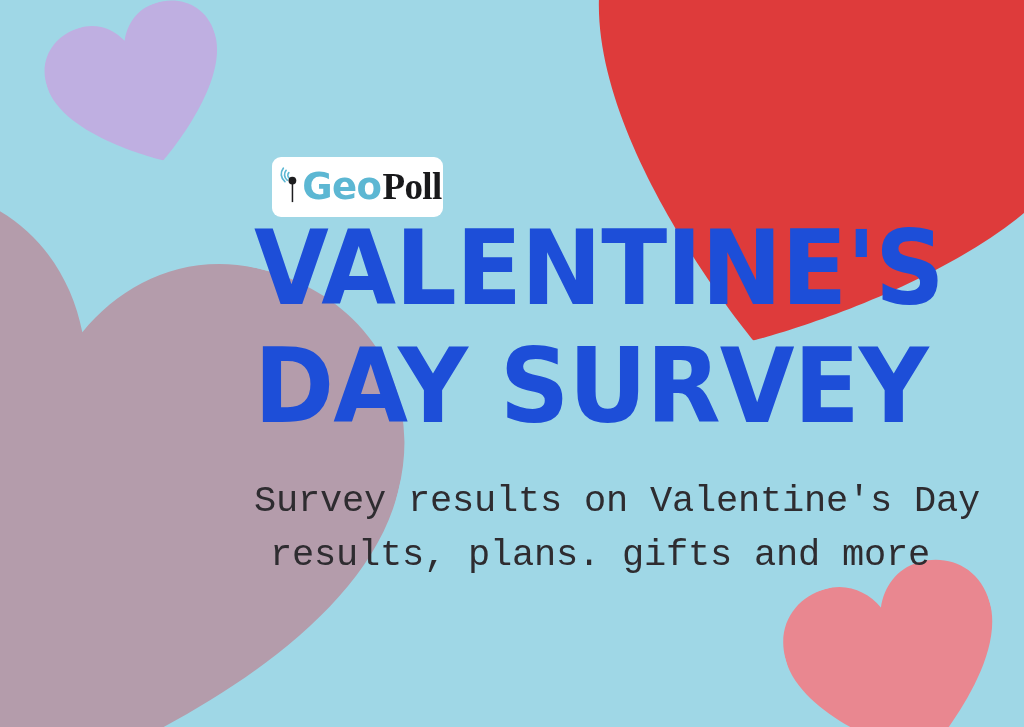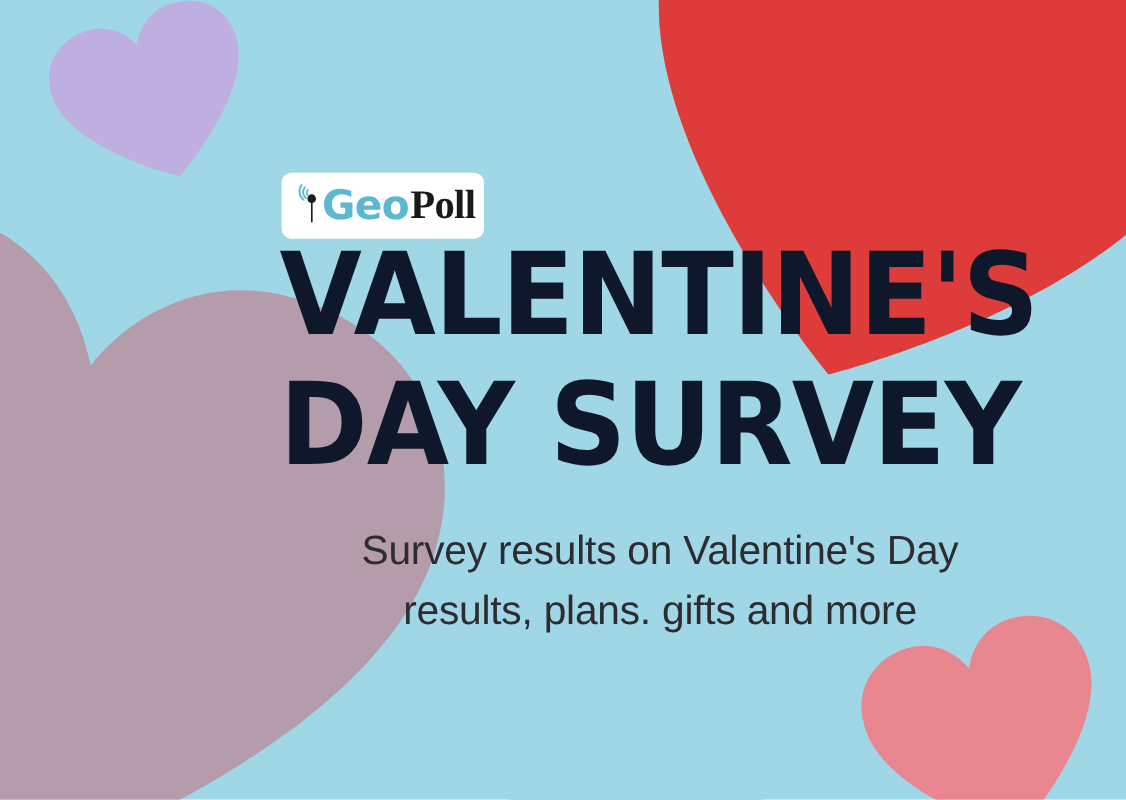--- a/index.html
+++ b/index.html
@@ -60,23 +60,23 @@
   
   #heart-salmon {
     left: 792px; top: 572px;
     width: 212px; height: 190px;
     transform: rotate(-16deg);
   }
 
   
   #logo-badge {
     position: absolute;
-    left: 256px;
+    left: 272px;
     top: 157px;
-    width: 184px;
+    width: 171px;
     height: 60px;
     background: #ffffff;
     border-radius: 9px;
     display: flex;
     align-items: center;
     justify-content: center;
   }
   #logo-inner {
     display: flex;
     align-items: center;
@@ -98,21 +98,21 @@
   }
   #logo-geo  { color: #5cb7d3; }
   #logo-poll { color: #19191b; font-family: Liberation Serif, serif; }
 
   
   #headline {
     position: absolute;
     left: 254px;
     top: 218px;
     width: 690px;
-    color: #0f172a;
+    color: #1d4ed8;
   }
   .headline-line {
     font-family: "DejaVu Sans", sans-serif;
     font-weight: bold;
     font-size: 104px;
     line-height: 0.98;
     letter-spacing: -1px;
     white-space: nowrap;
     transform: scaleX(0.93);
     transform-origin: left center;
@@ -123,21 +123,21 @@
   }
 
   
   #subtitle {
     position: absolute;
     left: 254px;
     top: 474px;
     width: 692px;
     text-align: center;
     color: #2e2c30;
-    font-family: Liberation Sans, sans-serif;
+    font-family: Liberation Mono, monospace;
     font-size: 37px;
     font-weight: 400;
     line-height: 1.46;
     letter-spacing: -0.2px;
   }
   .subtitle-line { display: block; white-space: nowrap; }
 </style>
 </head>
 <body>
 

